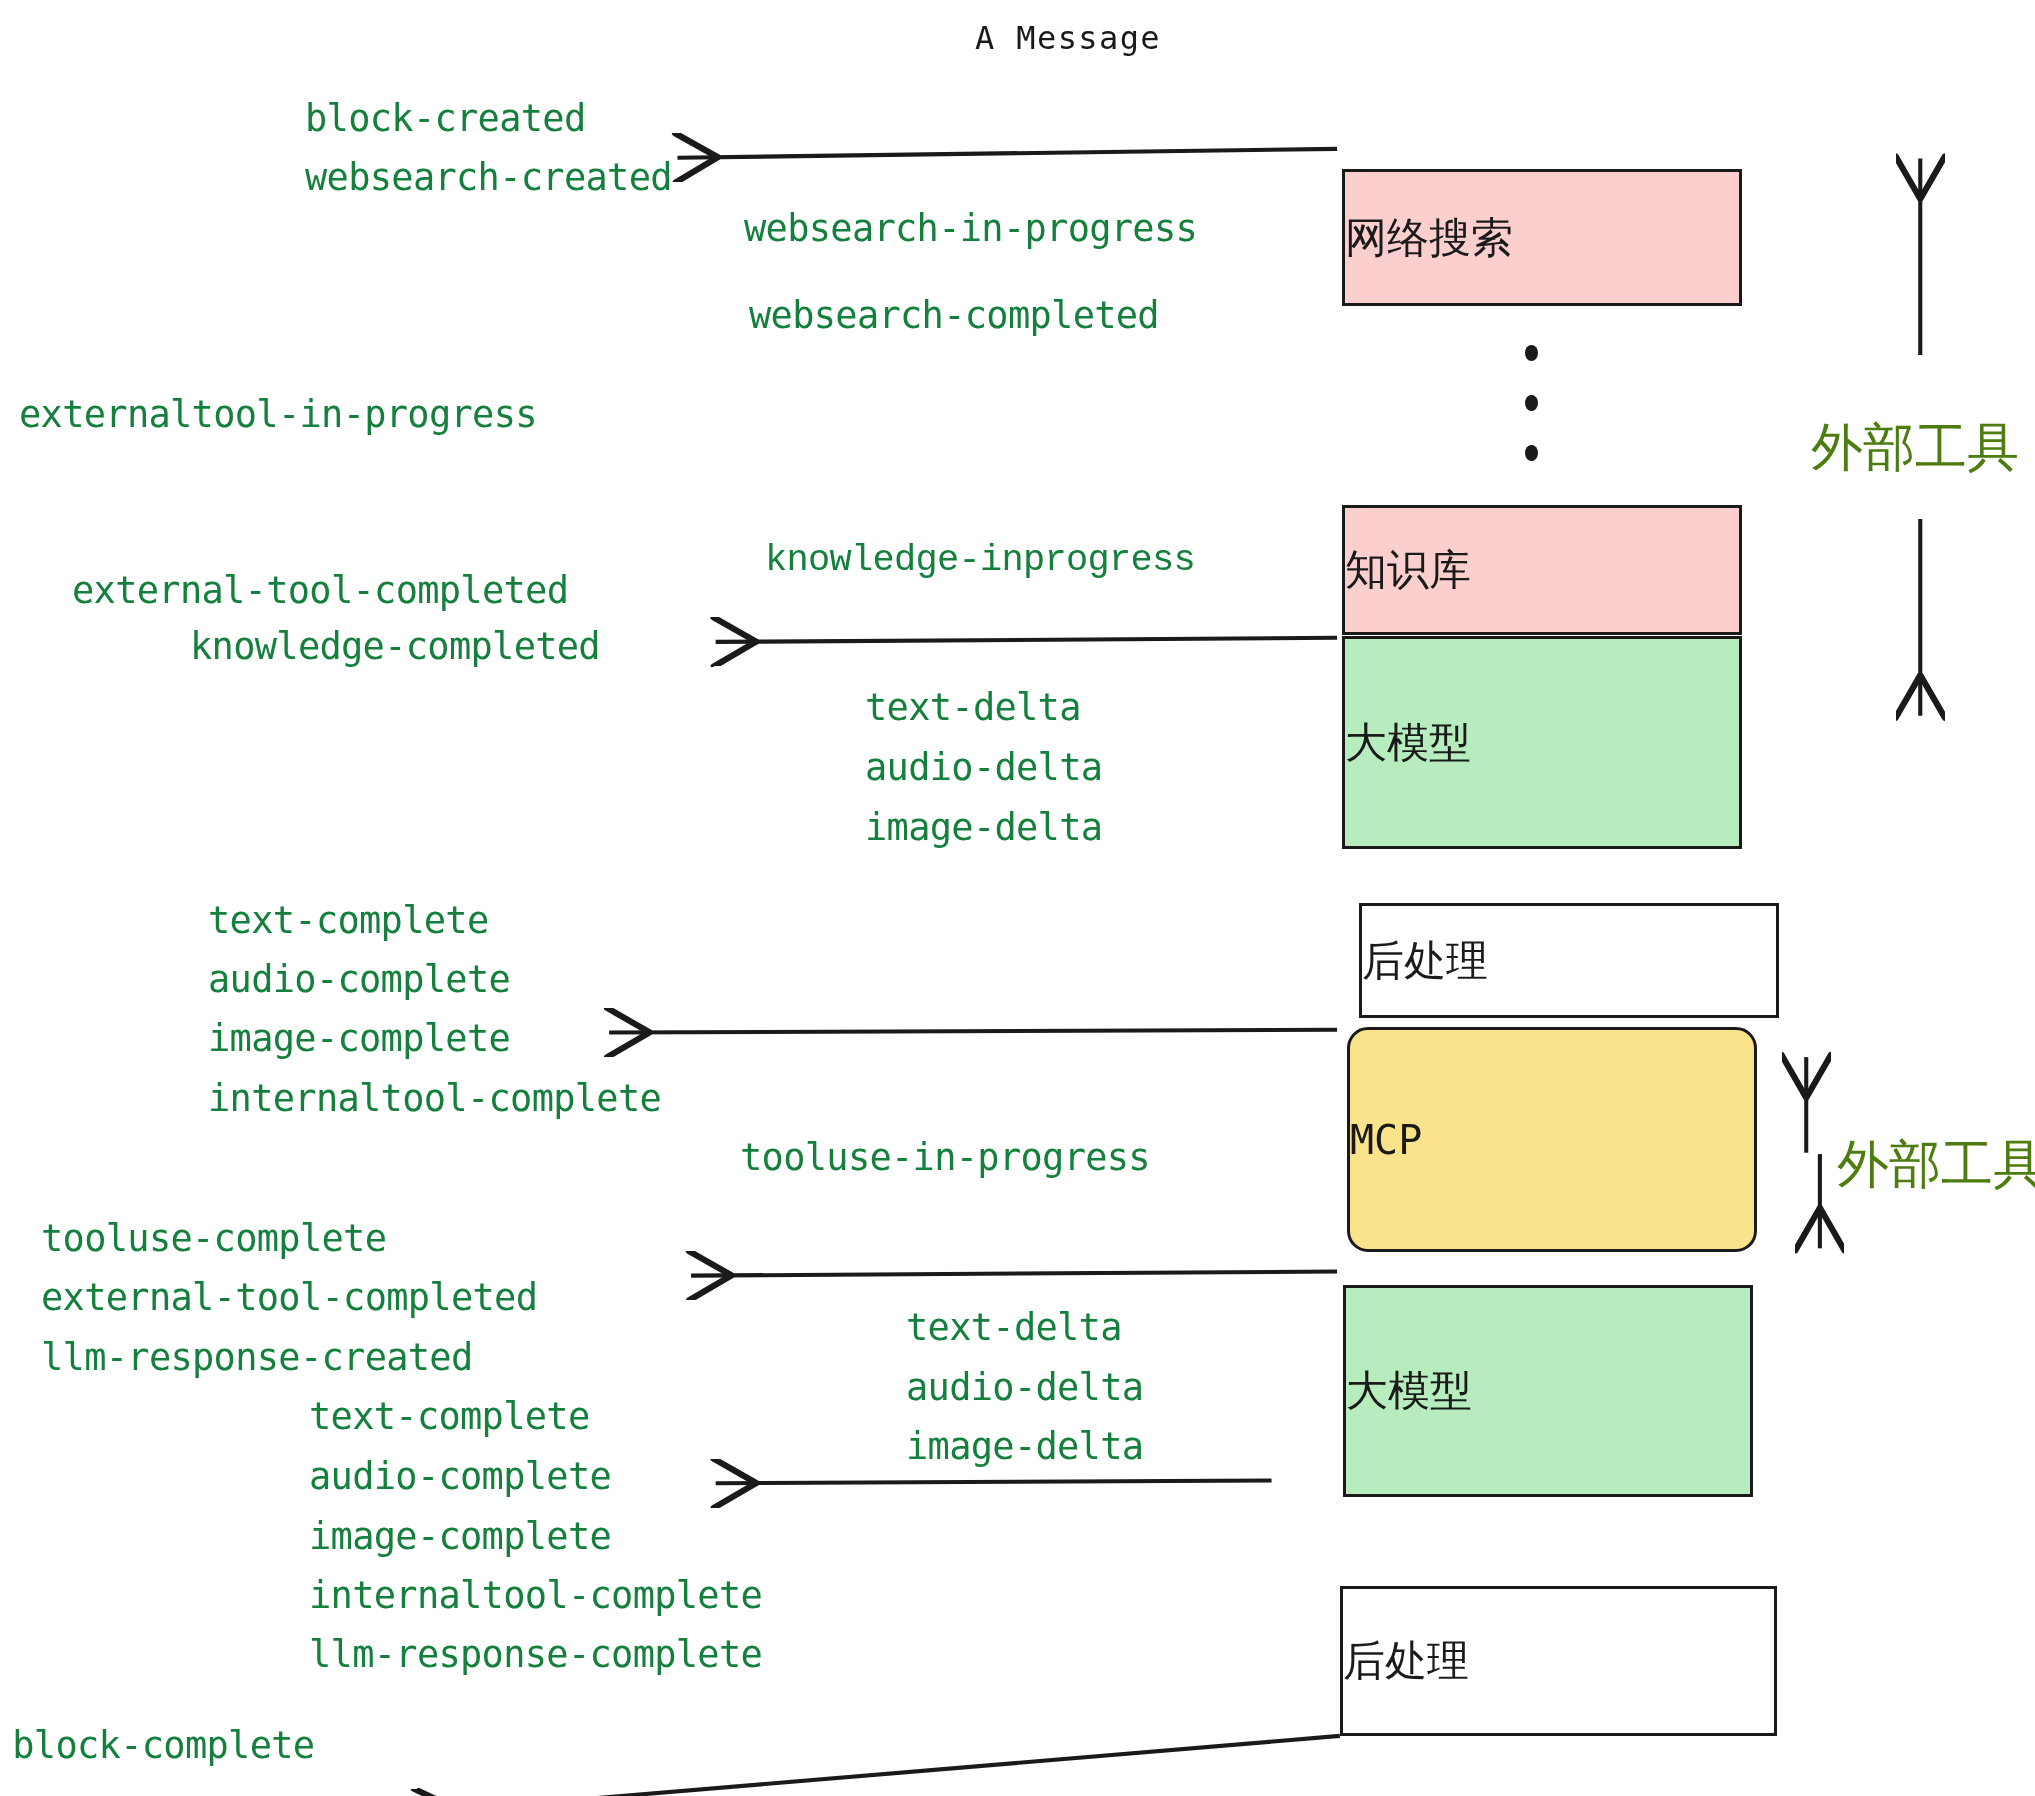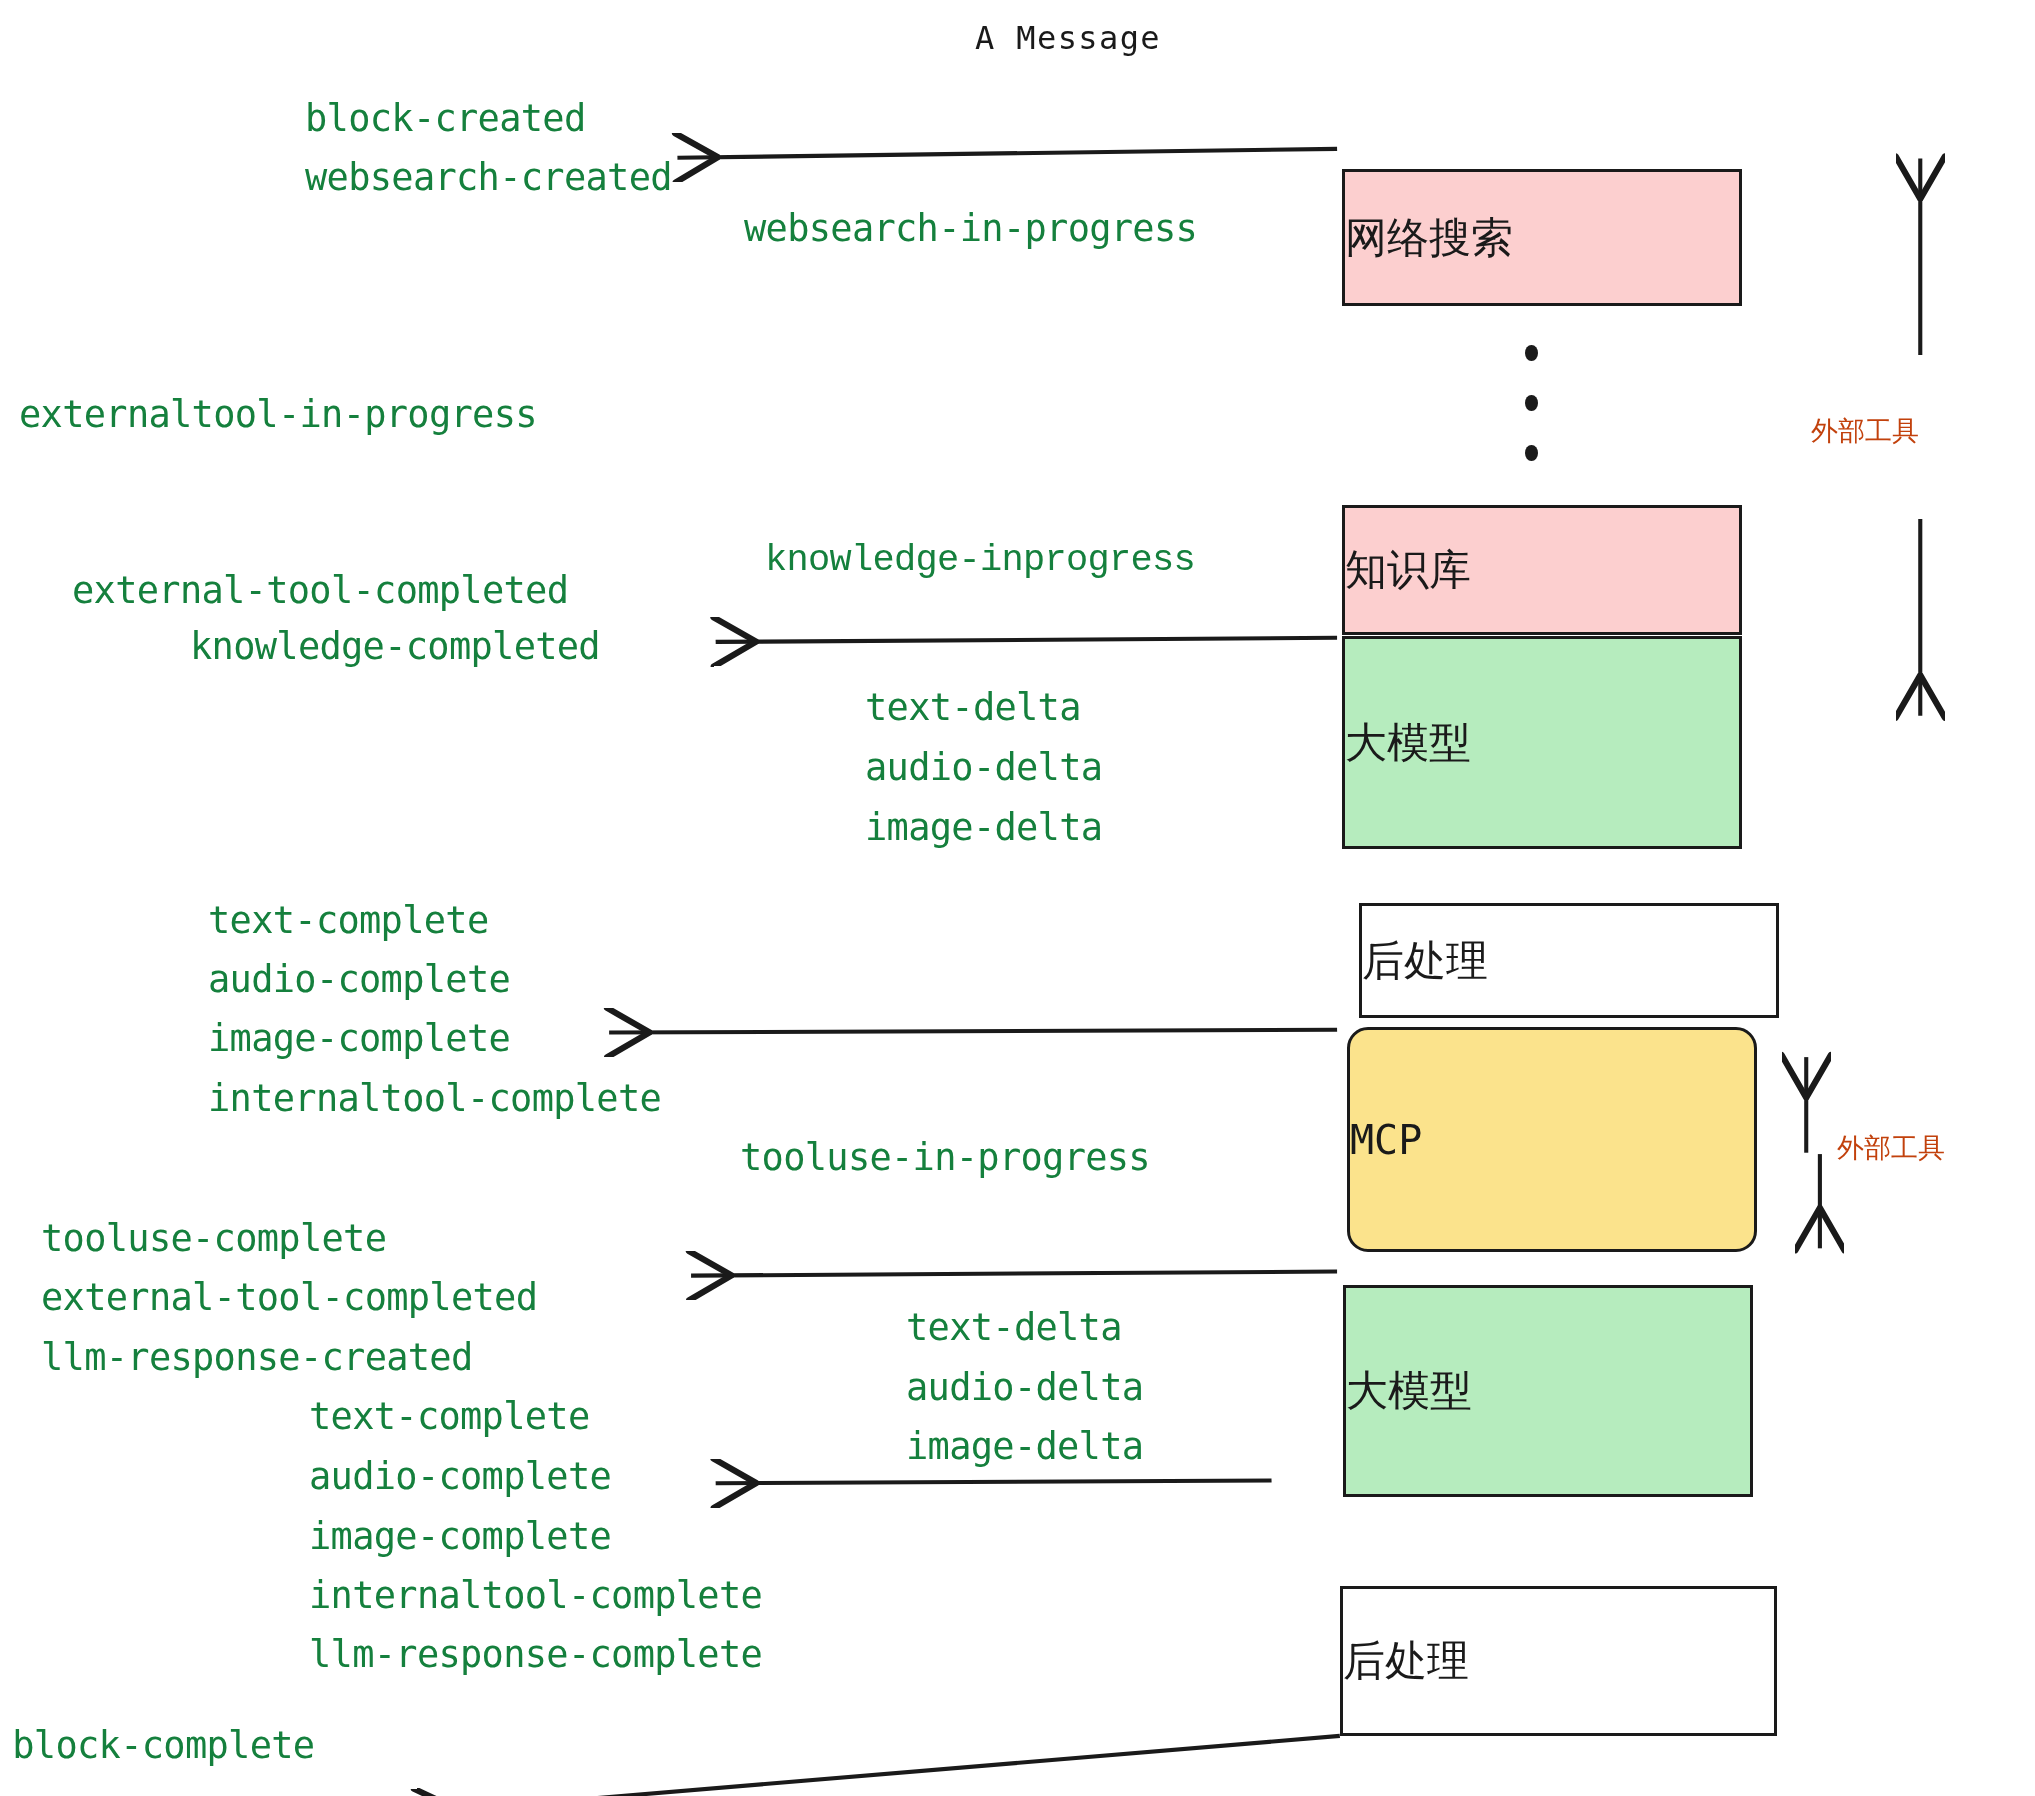--- a/index.html
+++ b/index.html
@@ -50,23 +50,23 @@
     color: #1a1a1a;
   }
   .node.pink   { background: #fccfcf; }
   .node.green  { background: #b6ecbe; }
   .node.yellow { background: #fbe38c; border-radius: 21px; }
   .node.white  { background: #ffffff; }
   .node.mono   { font-family: "DejaVu Sans Mono", "Liberation Mono", monospace; font-size: 40px; }
   .sidelabel {
     position: absolute;
     white-space: nowrap;
-    color: #c2410c;
+    color: #4d7c0f;
     font-family: "DejaVu Sans", "Liberation Sans", sans-serif;
-    font-size: 27px;
+    font-size: 52px;
   }
   .vdots {
     position: absolute;
     display: flex;
     flex-direction: column;
     align-items: center;
     justify-content: space-between;
   }
   .vdots i {
     display: block;
@@ -143,20 +143,21 @@
       <i></i>
   </div>
 
   <div class="sidelabel" style="left:1811px; top:413px;">外部工具</div>
 
   <div class="sidelabel" style="left:1837px; top:1130px;">外部工具</div>
 
   <div class="evt" style="left:305px;  top:100px;">block-created</div>
   <div class="evt" style="left:305px;  top:159px;">websearch-created</div>
   <div class="evt" style="left:744px; top:210px;">websearch-in-progress</div>
+  <div class="evt" style="left:749px; top:297px;">websearch-completed</div>
   <div class="evt" style="left:19px;   top:396px;">externaltool-in-progress</div>
   <div class="evt" style="left:765px; top:542px;font-family:Liberation Mono, monospace;">knowledge-inprogress</div>
   <div class="evt" style="left:72px;  top:572px;">external-tool-completed</div>
   <div class="evt" style="left:190px;  top:628px;">knowledge-completed</div>
   <div class="evt" style="left:865px; top:689px;">text-delta</div>
   <div class="evt" style="left:865px; top:749px;">audio-delta</div>
   <div class="evt" style="left:865px; top:809px;">image-delta</div>
   <div class="evt" style="left:208px;  top:902px;">text-complete</div>
   <div class="evt" style="left:208px;  top:961px;">audio-complete</div>
   <div class="evt" style="left:208px;  top:1020px;">image-complete</div>

